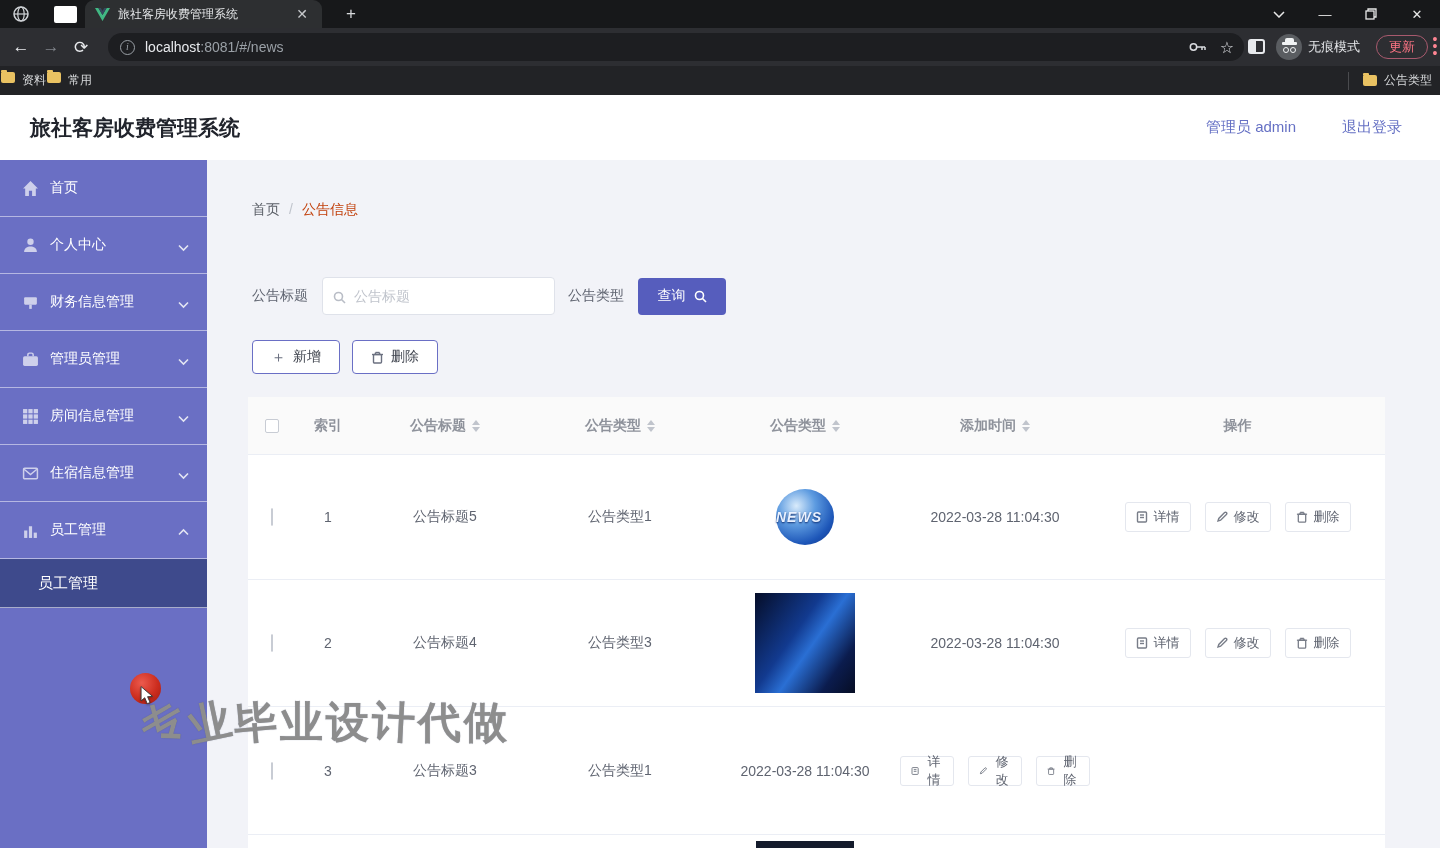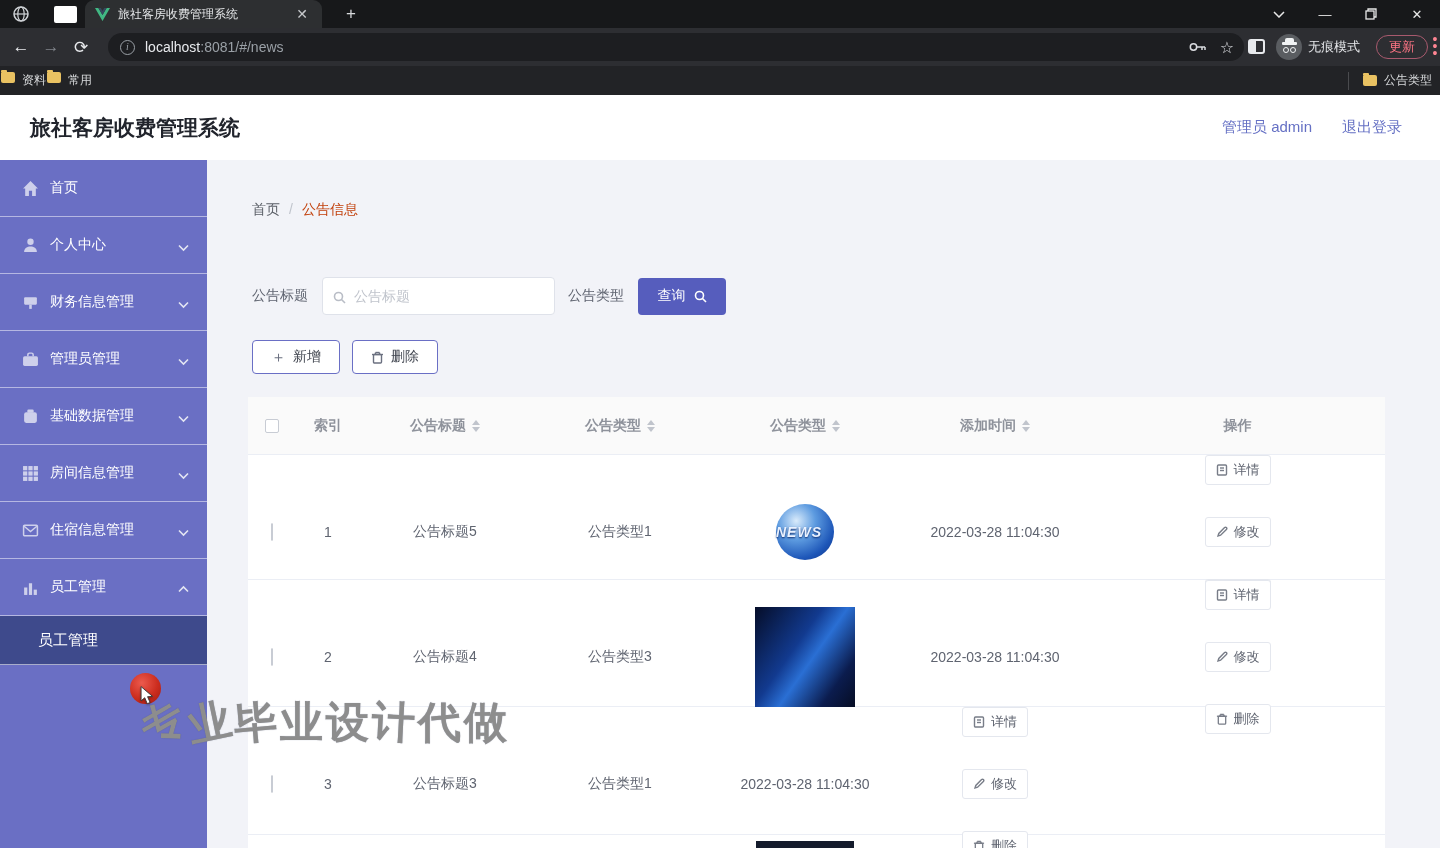--- a/index.html
+++ b/index.html
@@ -40,21 +40,21 @@
 
   .bookmarks { position:absolute; left:0; top:66px; width:1440px; height:29px; background:#222326; display:flex; align-items:center; font-size:12px; color:#d8dadc; }
   .bm { display:flex; align-items:flex-start; gap:7px; margin-left:1px; }
   .folder { width:14px; height:11px; background:#e9c262; border-radius:1px 2px 2px 2px; position:relative; }
   .folder::before { content:""; position:absolute; left:0; top:-2px; width:6px; height:2px; background:#e9c262; border-radius:1px 1px 0 0; }
   .bm-right { position:absolute; right:8px; display:flex; align-items:center; gap:7px; border-left:1px solid #4a4b4e; padding-left:14px; height:18px; }
 
   
   .appheader { position:absolute; left:0; top:95px; width:1440px; height:65px; background:#ffffff; display:flex; align-items:center; }
   .app-title { margin-left:30px; font-size:21px; font-weight:bold; color:#21242c; }
-  .header-right { position:absolute; right:38px; display:flex; align-items:center; gap:30px; font-size:15px; color:#6570c4; }
+  .header-right { position:absolute; right:38px; display:flex; align-items:center; gap:46px; font-size:15px; color:#6570c4; }
 
   
   .sidebar { position:absolute; left:0; top:160px; width:207px; height:688px; background:#6a6fc4; }
   .side-item { height:57px; display:flex; align-items:center; padding:0 16px 0 22px; border-bottom:1px solid rgba(255,255,255,.5); color:#fff; font-size:14px; position:relative; }
   .side-item .ic { width:17px; height:17px; margin-right:11px; opacity:.8; flex:none; }
   .side-item .ic svg { width:100%; height:100%; fill:#e8e9f5; }
   .side-item .chev { position:absolute; right:18px; width:11px; height:11px; }
   .side-item .chev svg { stroke:#e3e5f2; fill:none; stroke-width:1.6; }
   .side-sub { height:49px; background:#3e4a8c; display:flex; align-items:center; padding-left:38px; color:#fff; font-size:15px; border-bottom:1px solid rgba(255,255,255,.55); }
 
@@ -89,21 +89,21 @@
   .thead { height:58px; background:#fafafa; border-bottom:1px solid #ebeef5; font-size:14px; font-weight:bold; color:#8e929b; }
   .th { display:flex; align-items:center; justify-content:center; gap:6px; }
   .sort { display:flex; flex-direction:column; gap:2px; }
   .sort i { width:0; height:0; border-left:4px solid transparent; border-right:4px solid transparent; display:block; }
   .sort .up { border-bottom:5px solid #c0c4cc; }
   .sort .dn { border-top:5px solid #c0c4cc; }
   .cbx { width:14px; height:14px; border:1px solid #c8ccd4; border-radius:2px; background:#fff; margin:0 auto; }
   .row { border-bottom:1px solid #ebeef5; font-size:14px; color:#5f6470; }
   .td { text-align:center; }
   .td-img { display:flex; align-items:center; justify-content:center; }
-  .ops { display:flex; align-items:center; justify-content:center; gap:32px;flex-direction:column; }
+  .ops { display:flex; align-items:center; justify-content:center; gap:14px; }
   .btn-mini { height:30px; background:#fff; border:1px solid #e4e7ee; border-radius:3px; display:flex; align-items:center; justify-content:center; gap:6px; font-size:13px; color:#5f6470; padding:0 10px; }
   .btn-mini .sic { width:12px; height:12px; }
   .btn-mini .sic svg { stroke:#787d88; fill:none; stroke-width:1.4; width:100%; height:100%; }
 
   
   .img-globe { width:58px; height:56px; border-radius:50%; background:radial-gradient(circle at 35% 30%, #d9ebfb 0%, #5d9be0 35%, #1d56b8 70%, #0e2f7e 100%); display:flex; align-items:center; justify-content:flex-start; }
   .img-globe span { color:#eaf2ff; font-style:italic; font-weight:bold; font-size:14px; letter-spacing:1px; text-shadow:0 1px 2px #0a2a6e; }
   .img-news2 { width:100px; height:100px; background:linear-gradient(125deg,#050d28 0%,#123a8f 40%,#2a6fd4 55%,#0b1c4e 80%,#060d24 100%); }
   .img-phone { width:98px; height:121px; background:#f3f3f3; display:flex; flex-direction:column; align-items:center; padding-top:7px; }
   .burst-card { width:64px; height:84px; background:#f5c832; border-radius:6px; display:flex; align-items:center; justify-content:center; }
@@ -244,30 +244,20 @@
           <rect x="1" y="5" width="14" height="9" rx="1.5"></rect>
           <path d="M5.5 5 V3.5 C5.5 2.7 6.2 2 7 2 H9 C9.8 2 10.5 2.7 10.5 3.5 V5" fill="none" stroke="#e8e9f5" stroke-width="1.4"></path>
         </svg></span>
     <span>管理员管理</span>
     <span class="chev"><svg viewBox="0 0 11 11">
           <polyline points="1,3.5 5.5,8 10,3.5"></polyline>
         </svg></span>
   </div>
   <div class="side-item">
     <span class="ic"><svg viewBox="0 0 16 16">
-          <rect x="2" y="4" width="12" height="10" rx="2"></rect>
-          <rect x="5" y="1.5" width="6" height="3" rx="1.2"></rect>
-        </svg></span>
-    <span>基础数据管理</span>
-    <span class="chev"><svg viewBox="0 0 11 11">
-          <polyline points="1,3.5 5.5,8 10,3.5"></polyline>
-        </svg></span>
-  </div>
-  <div class="side-item">
-    <span class="ic"><svg viewBox="0 0 16 16">
           <rect x="1" y="1" width="4" height="4"></rect>
           <rect x="6" y="1" width="4" height="4"></rect>
           <rect x="11" y="1" width="4" height="4"></rect>
           <rect x="1" y="6" width="4" height="4"></rect>
           <rect x="6" y="6" width="4" height="4"></rect>
           <rect x="11" y="6" width="4" height="4"></rect>
           <rect x="1" y="11" width="4" height="4"></rect>
           <rect x="6" y="11" width="4" height="4"></rect>
           <rect x="11" y="11" width="4" height="4"></rect>
         </svg></span>

